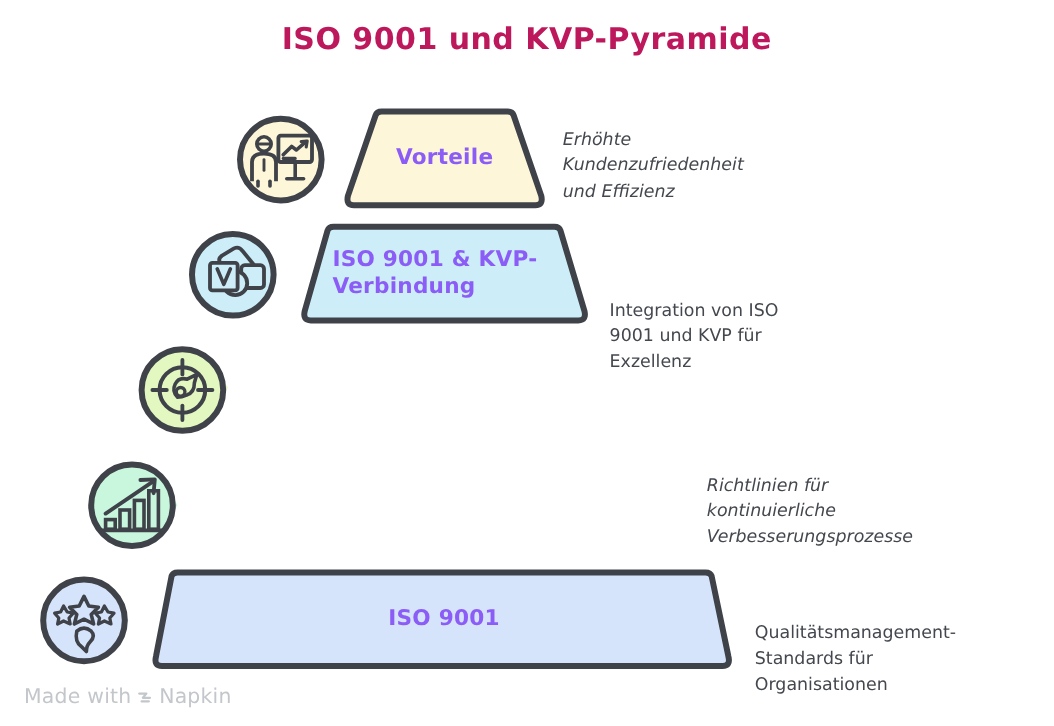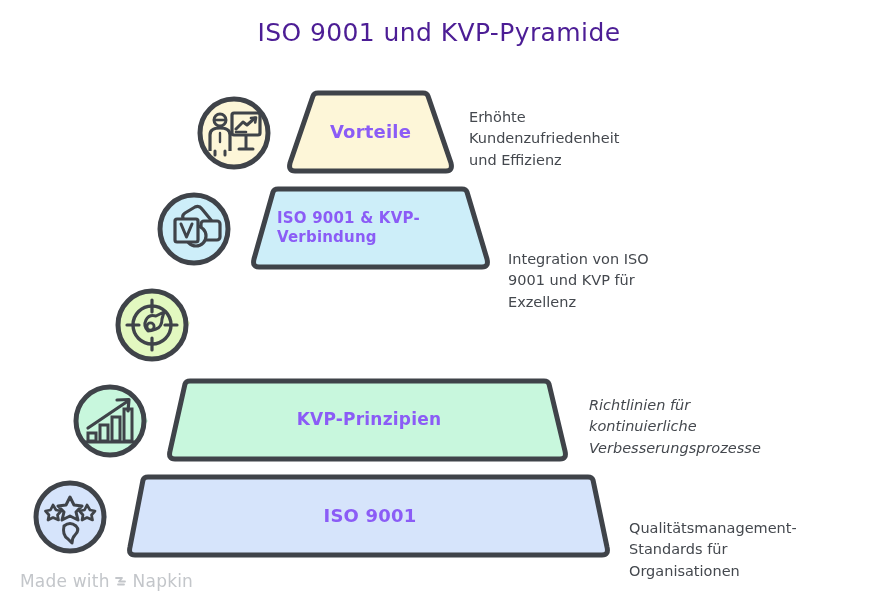--- a/index.html
+++ b/index.html
@@ -16,23 +16,23 @@
     color: #3f4349;
   }
 
   #page-title {
     position: absolute;
     top: 18px;
     left: 0;
     width: 878px;
     text-align: center;
     font-size: 25px;
-    font-weight: normal;
+    font-weight: bold;
     letter-spacing: 0.4px;
-    color: #4c1d95;
+    color: #be185d;
   }
 
   .level {
     position: absolute;
     left: 0;
     width: 878px;
     height: 96px;
   }
   .level-1 { top: 85px; }
   .level-2 { top: 181px; }
@@ -76,32 +76,32 @@
     padding: 0 40px;
     box-sizing: border-box;
   }
   .l1 .band { left: 283px; width: 175px; }
   .l2 .band { left: 247px; width: 250px; }
   .l3 .band { left: 205px; width: 330px; }
   .l4 .band { left: 163px; width: 412px; }
   .l5 .band { left: 123px; width: 494px; }
 
   .l1 .band-label { font-size: 18px; padding: 0 28px; }
-  .l2 .band-label { font-size: 15px; padding: 0 30px; }
+  .l2 .band-label { font-size: 18px; padding: 0 30px; }
   .l5 .band-label { font-size: 18px; }
 
   
   .desc {
     position: absolute;
     font-size: 14.5px;
     line-height: 1.48;
     color: #44484e;
     white-space: pre-line;
   }
-  .l1 .desc { left: 469px; top: 22px; width: 210px; }
+  .l1 .desc { left: 469px; top: 22px; width: 210px; font-style: italic; }
   .l2 .desc { left: 508px; top: 22px; width: 210px; margin-top: 46px; }
   .l3 .desc { left: 549px; top: 10px; width: 215px; }
   .l4 .desc { left: 589px; top: 22px; width: 220px; font-style: italic; }
   .l5 .desc { left: 629px; top: 22px; width: 230px; margin-top: 27px; }
 
   
   #watermark {
     position: absolute;
     left: 20px;
     bottom: 14px;
@@ -206,26 +206,20 @@
       <rect x="18" y="52" width="8" height="8" fill="none" stroke="#3f4349" stroke-width="3"></rect>
       <rect x="30" y="44" width="8" height="16" fill="none" stroke="#3f4349" stroke-width="3"></rect>
       <rect x="42" y="36" width="8" height="24" fill="none" stroke="#3f4349" stroke-width="3"></rect>
       <rect x="54" y="28" width="8" height="32" fill="none" stroke="#3f4349" stroke-width="3"></rect>
       <line x1="15" y1="61" x2="66" y2="61" stroke="#3f4349" stroke-width="3" stroke-linecap="round"></line>
       <path d="M18 47 L58 20" fill="none" stroke="#3f4349" stroke-width="3.2" stroke-linecap="round"></path>
       <path d="M47 19 L59 18.5 L58 30" fill="none" stroke="#3f4349" stroke-width="3.2" stroke-linecap="round" stroke-linejoin="round"></path>
     </svg>
   </div>
 
-  <div class="band">
-    <svg viewBox="0 0 412 86" preserveAspectRatio="none">
-      <path d="M22 7 Q23 4 27 4 L381 4 Q385 4 386 7 L402 74 Q404 82 397 82 L12 82 Q5 82 7 74 Z" fill="#c8f7dd" stroke="#3f4349" stroke-width="5" stroke-linejoin="round"></path>
-    </svg>
-    <div class="band-label">KVP-Prinzipien</div>
-  </div>
 
   <div class="desc">Richtlinien für
 kontinuierliche
 Verbesserungsprozesse</div>
 </div>
 
 <div class="level level-5 l5">
 
   <div class="icon-badge">
     <svg viewBox="0 0 80 80">

